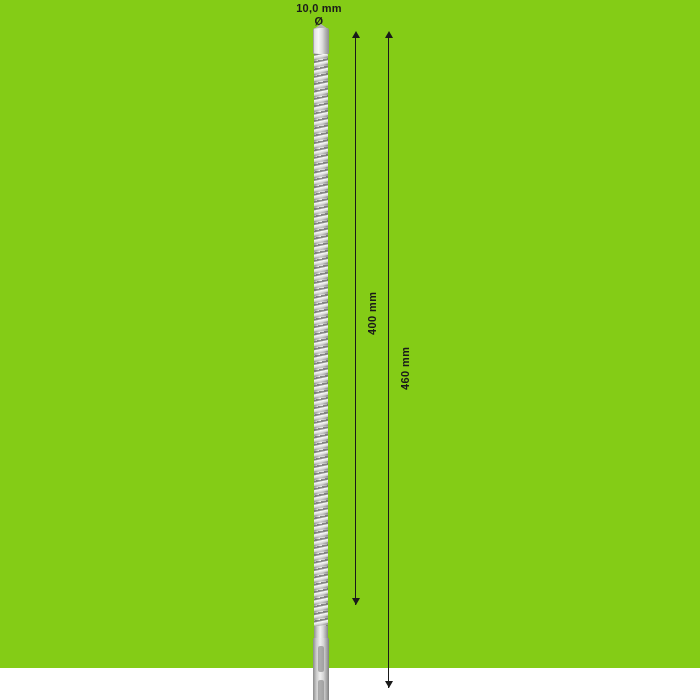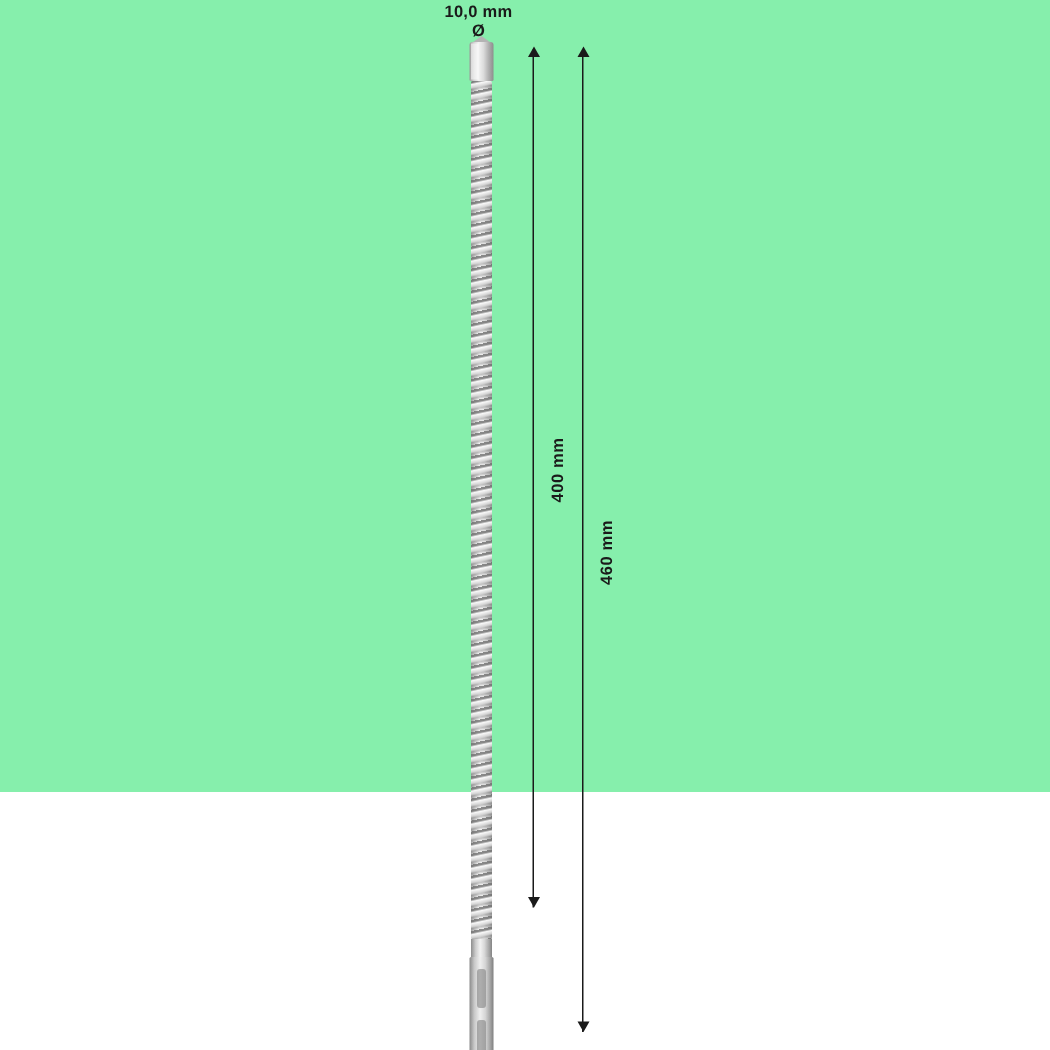--- a/index.html
+++ b/index.html
@@ -9,22 +9,22 @@
   }
   body {
     width: 700px;
     height: 700px;
     font-family: "Liberation Sans", sans-serif;
     overflow: hidden;
   }
   .canvas {
     position: relative;
     width: 700px;
-    height: 528px;
-    background: #86efac;
+    height: 668px;
+    background: #84cc16;
   }
   
   .dia-label {
     position: absolute;
     left: 254px;
     top: 2px;
     width: 130px;
     text-align: center;
     font-size: 11px;
     font-weight: bold;

